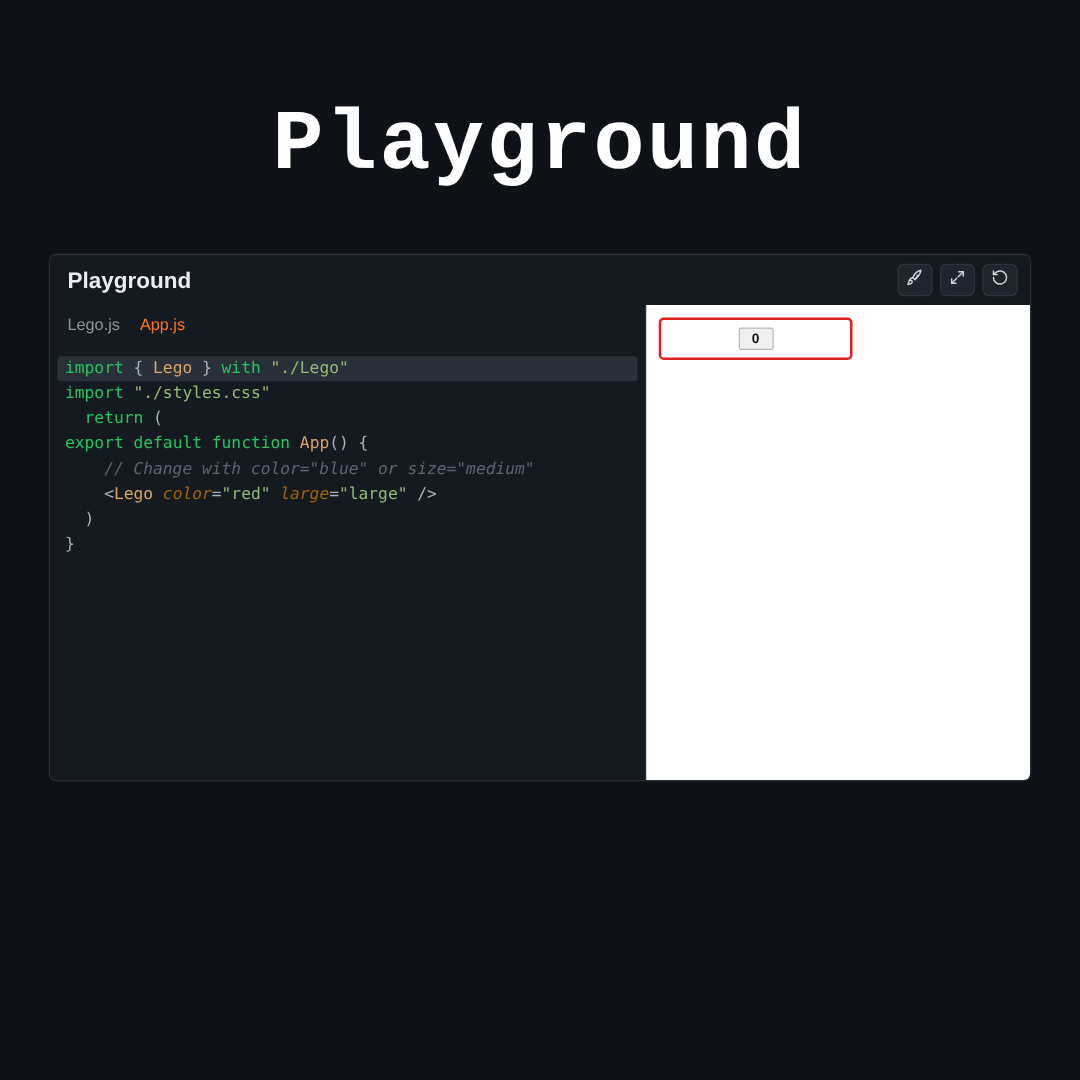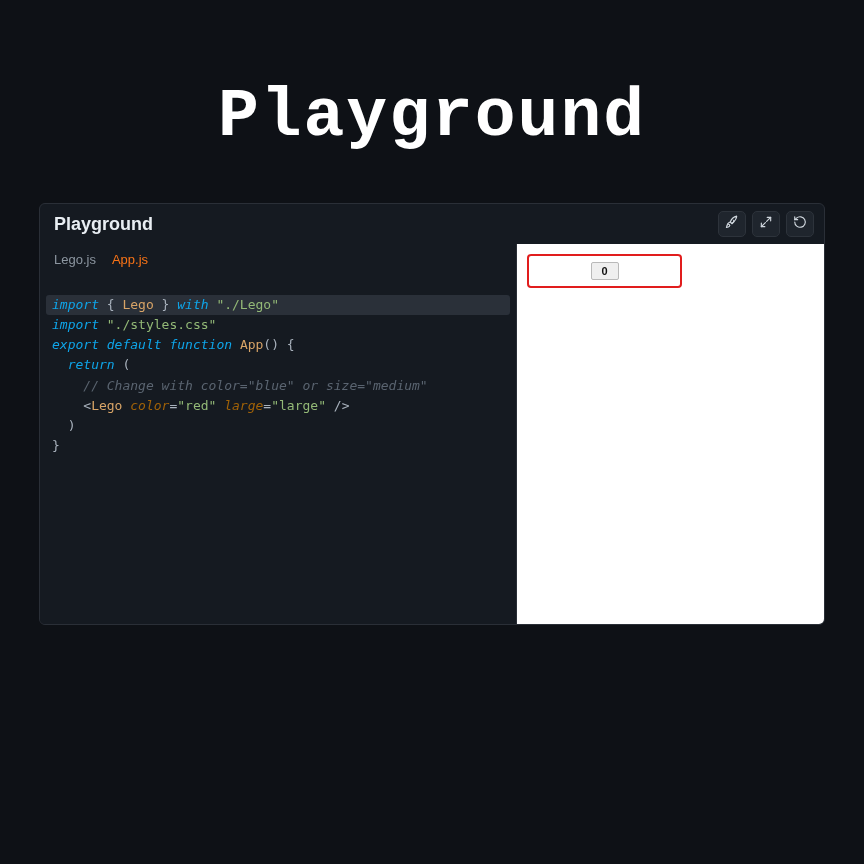--- a/index.html
+++ b/index.html
@@ -62,21 +62,20 @@
   .panel-body {
     display: flex;
     height: 380px;
   }
 
   .editor {
     width: 476px;
     background: #151a21;
     display: flex;
     flex-direction: column;
-    gap: 10px;
   }
   .tabs {
     display: flex;
     gap: 16px;
     padding: 8px 14px 8px 14px;
     font-size: 13px;
   }
   .tab {
     color: #8c96a0;
     cursor: pointer;
@@ -90,21 +89,21 @@
     line-height: 1.55;
     color: #a9b2bd;
   }
   .code-line { white-space: pre; }
   .code-line.highlight {
     background: #2a3039;
     border-radius: 3px;
     margin: 0 -6px;
     padding: 0 6px;
   }
-  .tok-kw { color: #0ea5e9; font-style: italic; }
+  .tok-kw { color: #22c55e; }
   .tok-id { color: #d8a467; }
   .tok-str { color: #93b977; }
   .tok-cmt { color: #5a6470; font-style: italic; }
   .tok-attr { color: #a16207; font-style: italic; }
   .tok-punc { color: #a9b2bd; }
   .tok-comp { color: #d8a467; }
 
   .preview {
     flex: 1;
     background: #ffffff;
@@ -218,22 +217,22 @@
     <div class="editor">
       <div class="tabs">
         <span class="tab">Lego.js</span>
         <span class="tab active">App.js</span>
       </div>
 
       <div class="code-area">
         <div class="code-line highlight"><span class="tok-kw">import</span><span class="tok-punc"> { </span><span class="tok-id">Lego</span><span class="tok-punc"> } </span><span class="tok-kw">with</span><span> </span><span class="tok-str">"./Lego"</span></div>
         <div class="code-line"><span class="tok-kw">import</span><span> </span><span class="tok-str">"./styles.css"</span></div>
         <div class="code-line"></div>
+        <div class="code-line"><span>  </span><span class="tok-kw">return</span><span class="tok-punc"> (</span></div>
         <div class="code-line"><span class="tok-kw">export</span><span> </span><span class="tok-kw">default</span><span> </span><span class="tok-kw">function</span><span> </span><span class="tok-id">App</span><span class="tok-punc">() {</span></div>
-        <div class="code-line"><span>  </span><span class="tok-kw">return</span><span class="tok-punc"> (</span></div>
         <div class="code-line"><span>    </span><span class="tok-cmt">// Change with color="blue" or size="medium"</span></div>
         <div class="code-line"><span>    </span><span class="tok-punc">&lt;</span><span class="tok-comp">Lego</span><span> </span><span class="tok-attr">color</span><span class="tok-punc">=</span><span class="tok-str">"red"</span><span> </span><span class="tok-attr">large</span><span class="tok-punc">=</span><span class="tok-str">"large"</span><span class="tok-punc"> /&gt;</span></div>
         <div class="code-line"><span>  </span><span class="tok-punc">)</span></div>
         <div class="code-line"><span class="tok-punc">}</span></div>
       </div>
     </div>
 
     <div class="preview">
       <div class="preview-box">
         <div class="preview-btn">0</div>

